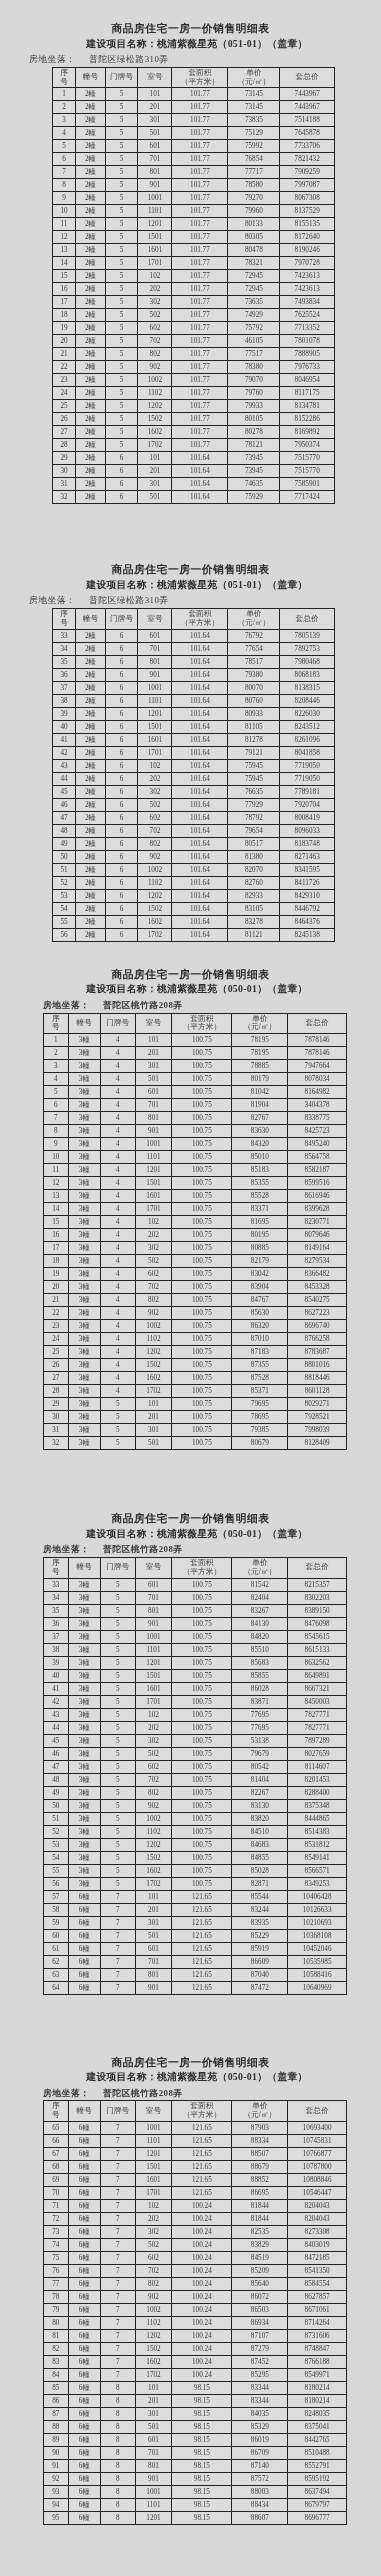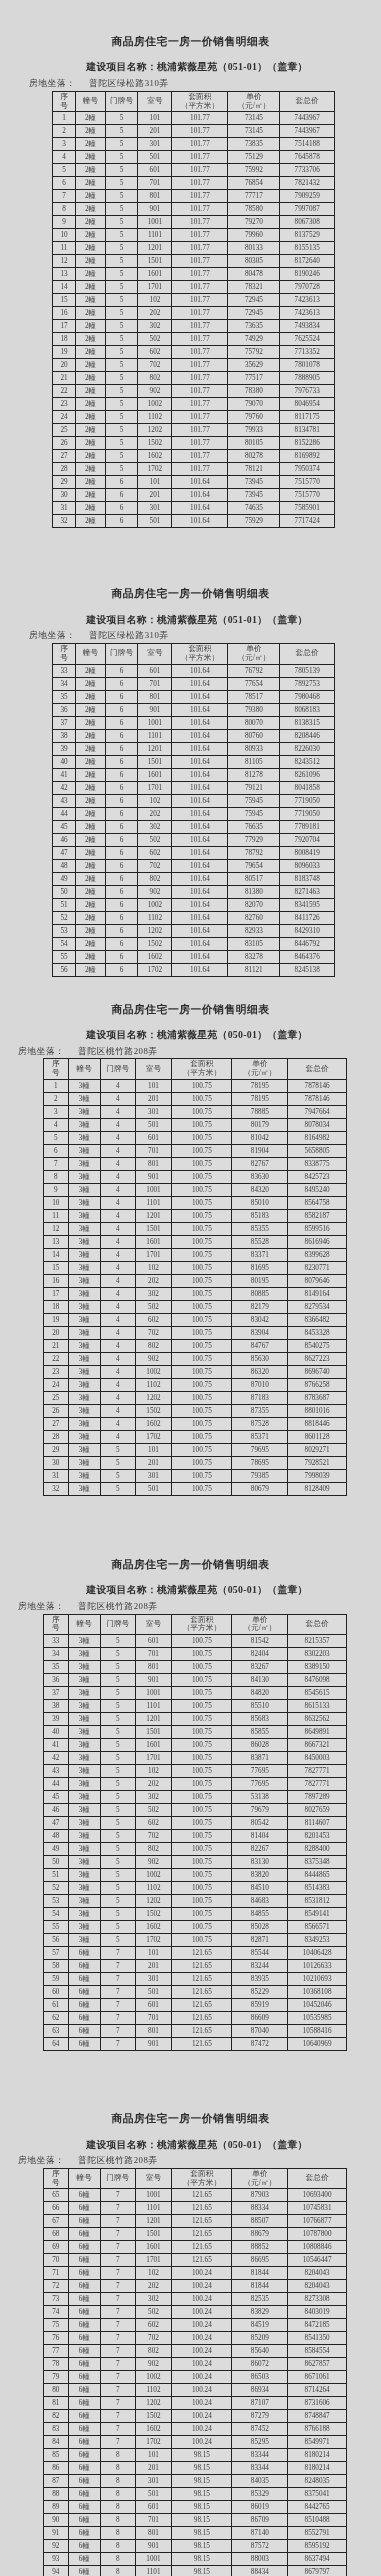--- a/index.html
+++ b/index.html
@@ -9,33 +9,33 @@
     font-family:"Liberation Serif","DejaVu Serif",serif;
     color:#333;
   }
   .page{position:relative;}
   .pad-top{padding-top:22px;}
   .mt-p2{margin-top:59px;}
   .mt-p3{margin-top:26px;}
   .mt-p4{margin-top:62px;}
   .mt-p5{margin-top:61px;}
   .title{
-    margin:13px;text-align:center;font-size:10.8px;line-height:13.4px;
+    margin:0;text-align:center;font-size:10.8px;line-height:13.4px;
     font-weight:bold;color:#2e2e2e;letter-spacing:0.5px;
   }
   .subtitle{
     margin:2.1px 0 0 0;text-align:center;font-size:9.8px;line-height:12.4px;
     font-weight:bold;color:#2e2e2e;letter-spacing:0.3px;padding-left:13px;
   }
   .loc{
     margin-top:4.1px;font-size:8.8px;line-height:11.3px;color:#3a3a3a;
     letter-spacing:0.5px;
   }
   .p-a .loc{margin-left:29px;}
-  .p-b .loc{margin-left:18px;}
+  .p-b .loc{margin-left:43px;font-weight:bold;}
   .loc-val{margin-left:13.4px;}
   table.sheet{
     border-collapse:collapse;table-layout:fixed;
     margin-top:1.5px;
     border:1.5px solid #1c1c1c;
     background:#dcdcdc;
   }
   table.t-a{margin-left:52px;width:283px;}
   table.t-b{margin-left:43px;width:304px;}
   .sheet th,.sheet td{
@@ -252,21 +252,21 @@
           <td>101.77</td>
           <td>75792</td>
           <td>7713352</td>
         </tr>
         <tr>
           <td>20</td>
           <td>2幢</td>
           <td>5</td>
           <td>702</td>
           <td>101.77</td>
-          <td>35629</td>
+          <td>46105</td>
           <td>7801078</td>
         </tr>
         <tr>
           <td>21</td>
           <td>2幢</td>
           <td>5</td>
           <td>802</td>
           <td>101.77</td>
           <td>77517</td>
           <td>7888905</td>
@@ -683,21 +683,21 @@
           <td>81042</td>
           <td>8164982</td>
         </tr>
         <tr>
           <td>6</td>
           <td>3幢</td>
           <td>4</td>
           <td>701</td>
           <td>100.75</td>
           <td>81904</td>
-          <td>5658805</td>
+          <td>3404378</td>
         </tr>
         <tr>
           <td>7</td>
           <td>3幢</td>
           <td>4</td>
           <td>801</td>
           <td>100.75</td>
           <td>82767</td>
           <td>8338775</td>
         </tr>

